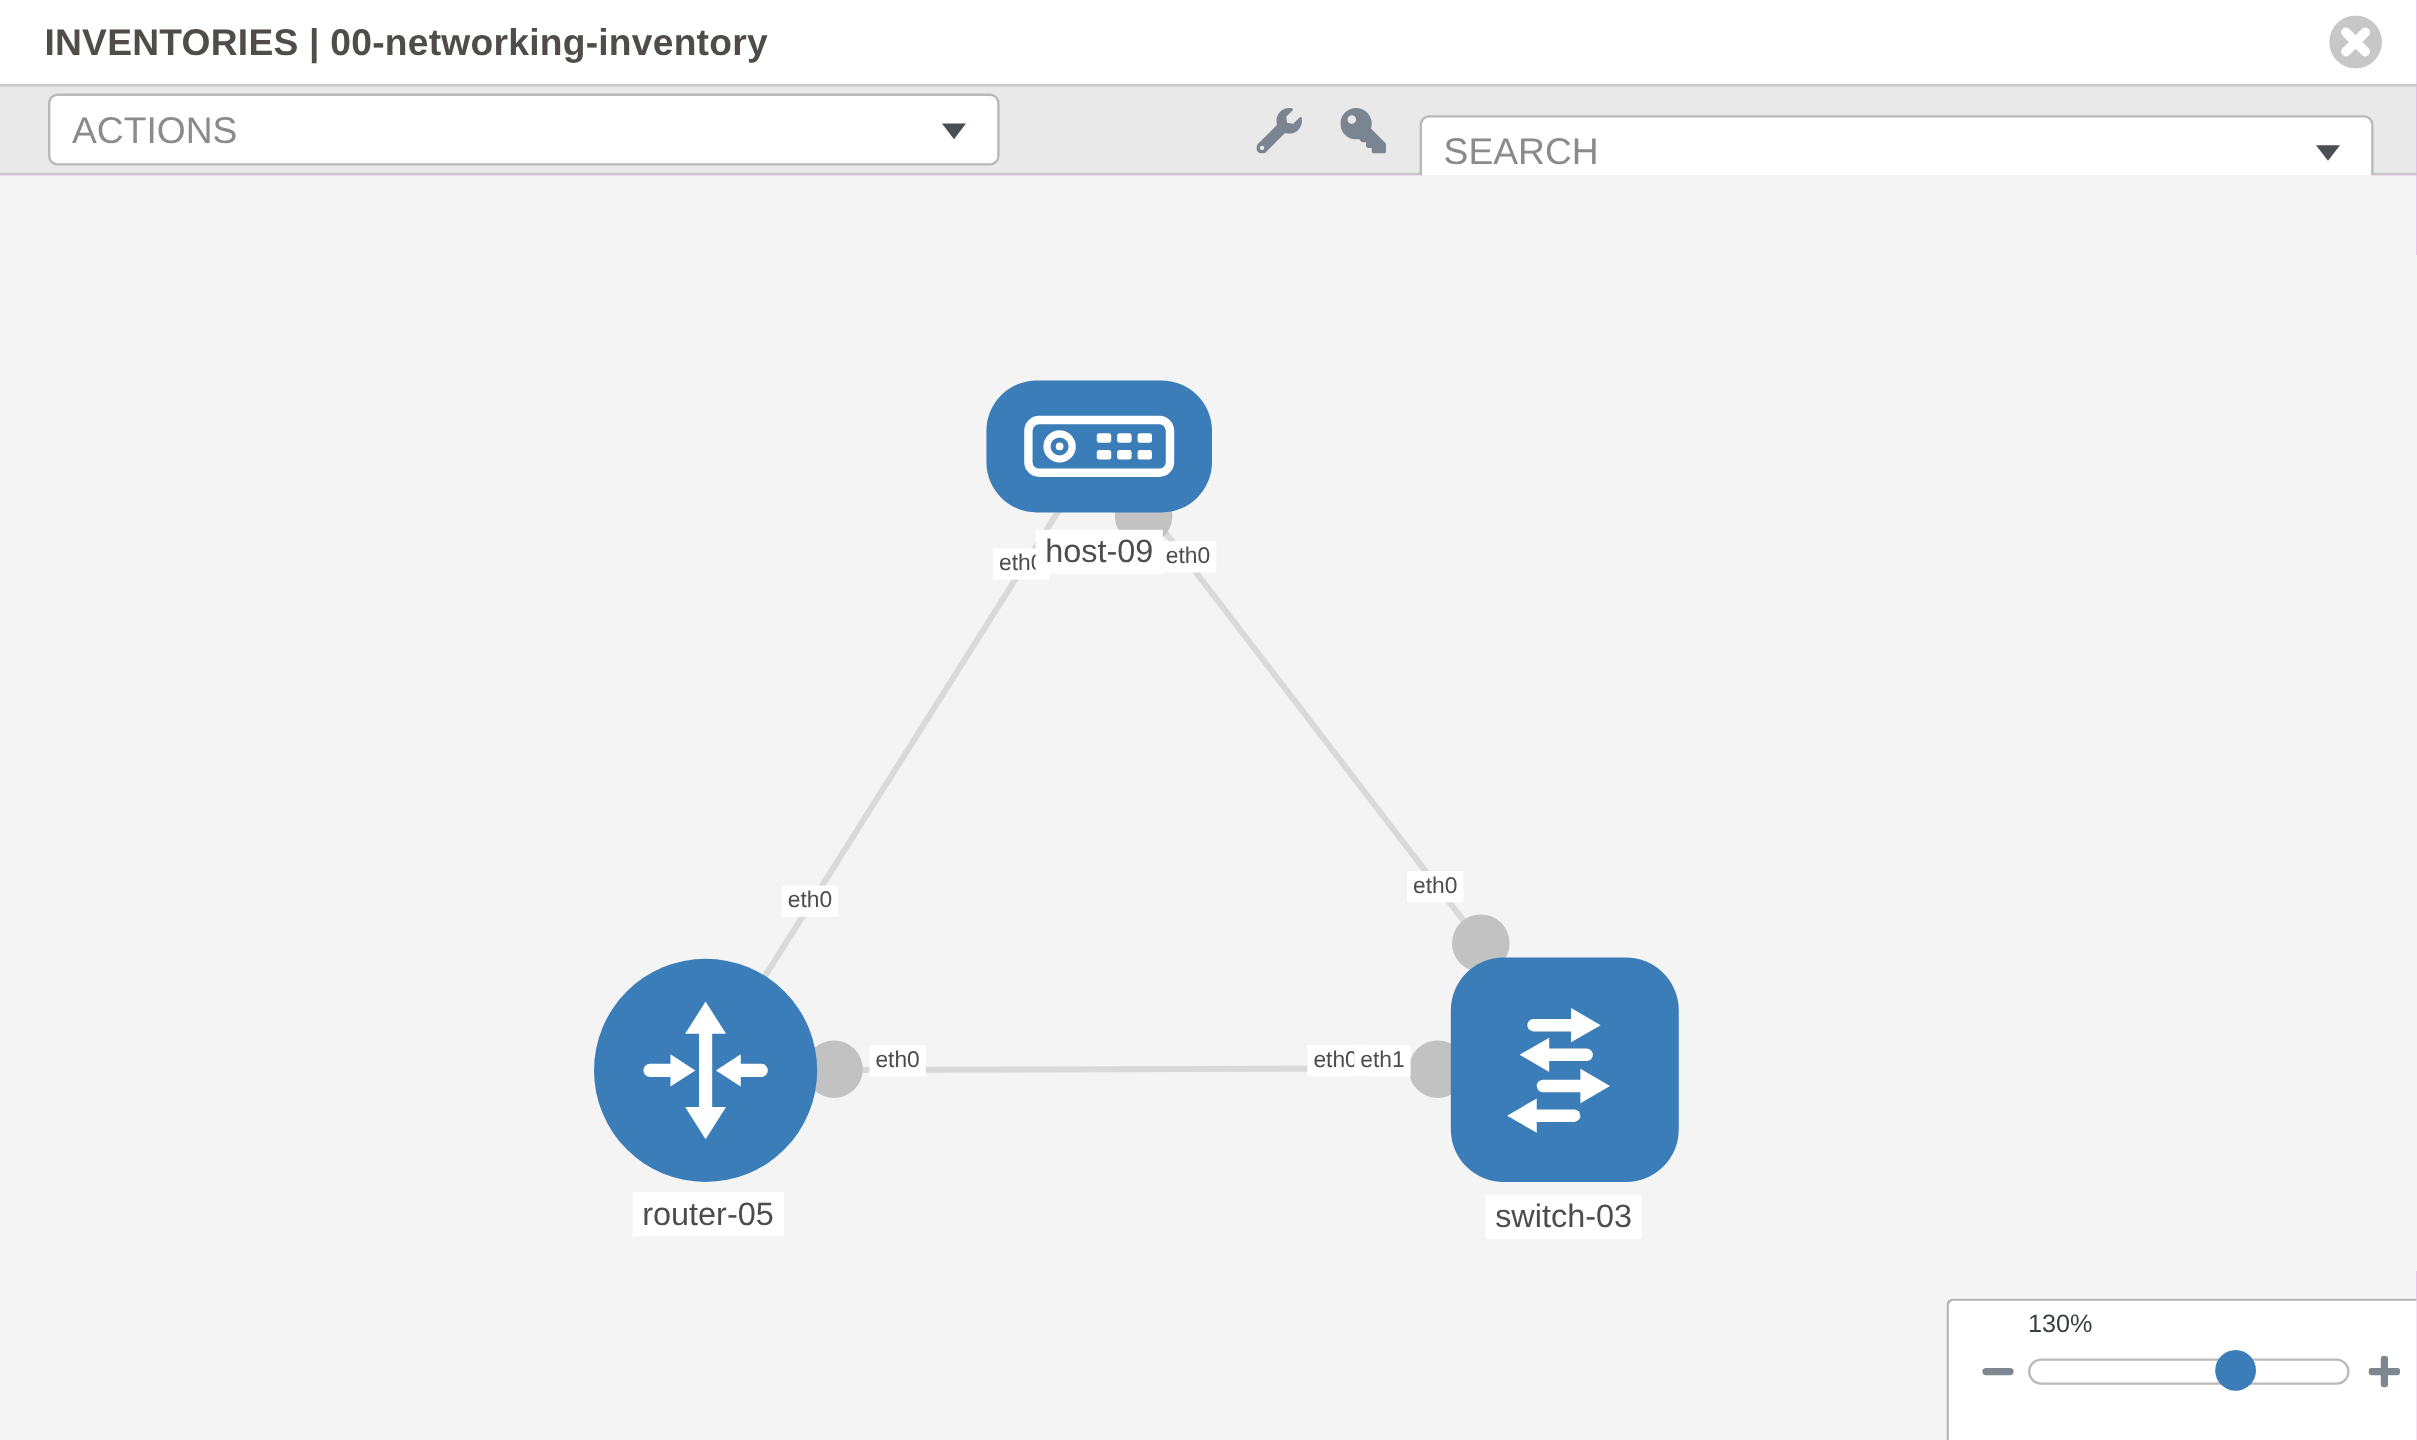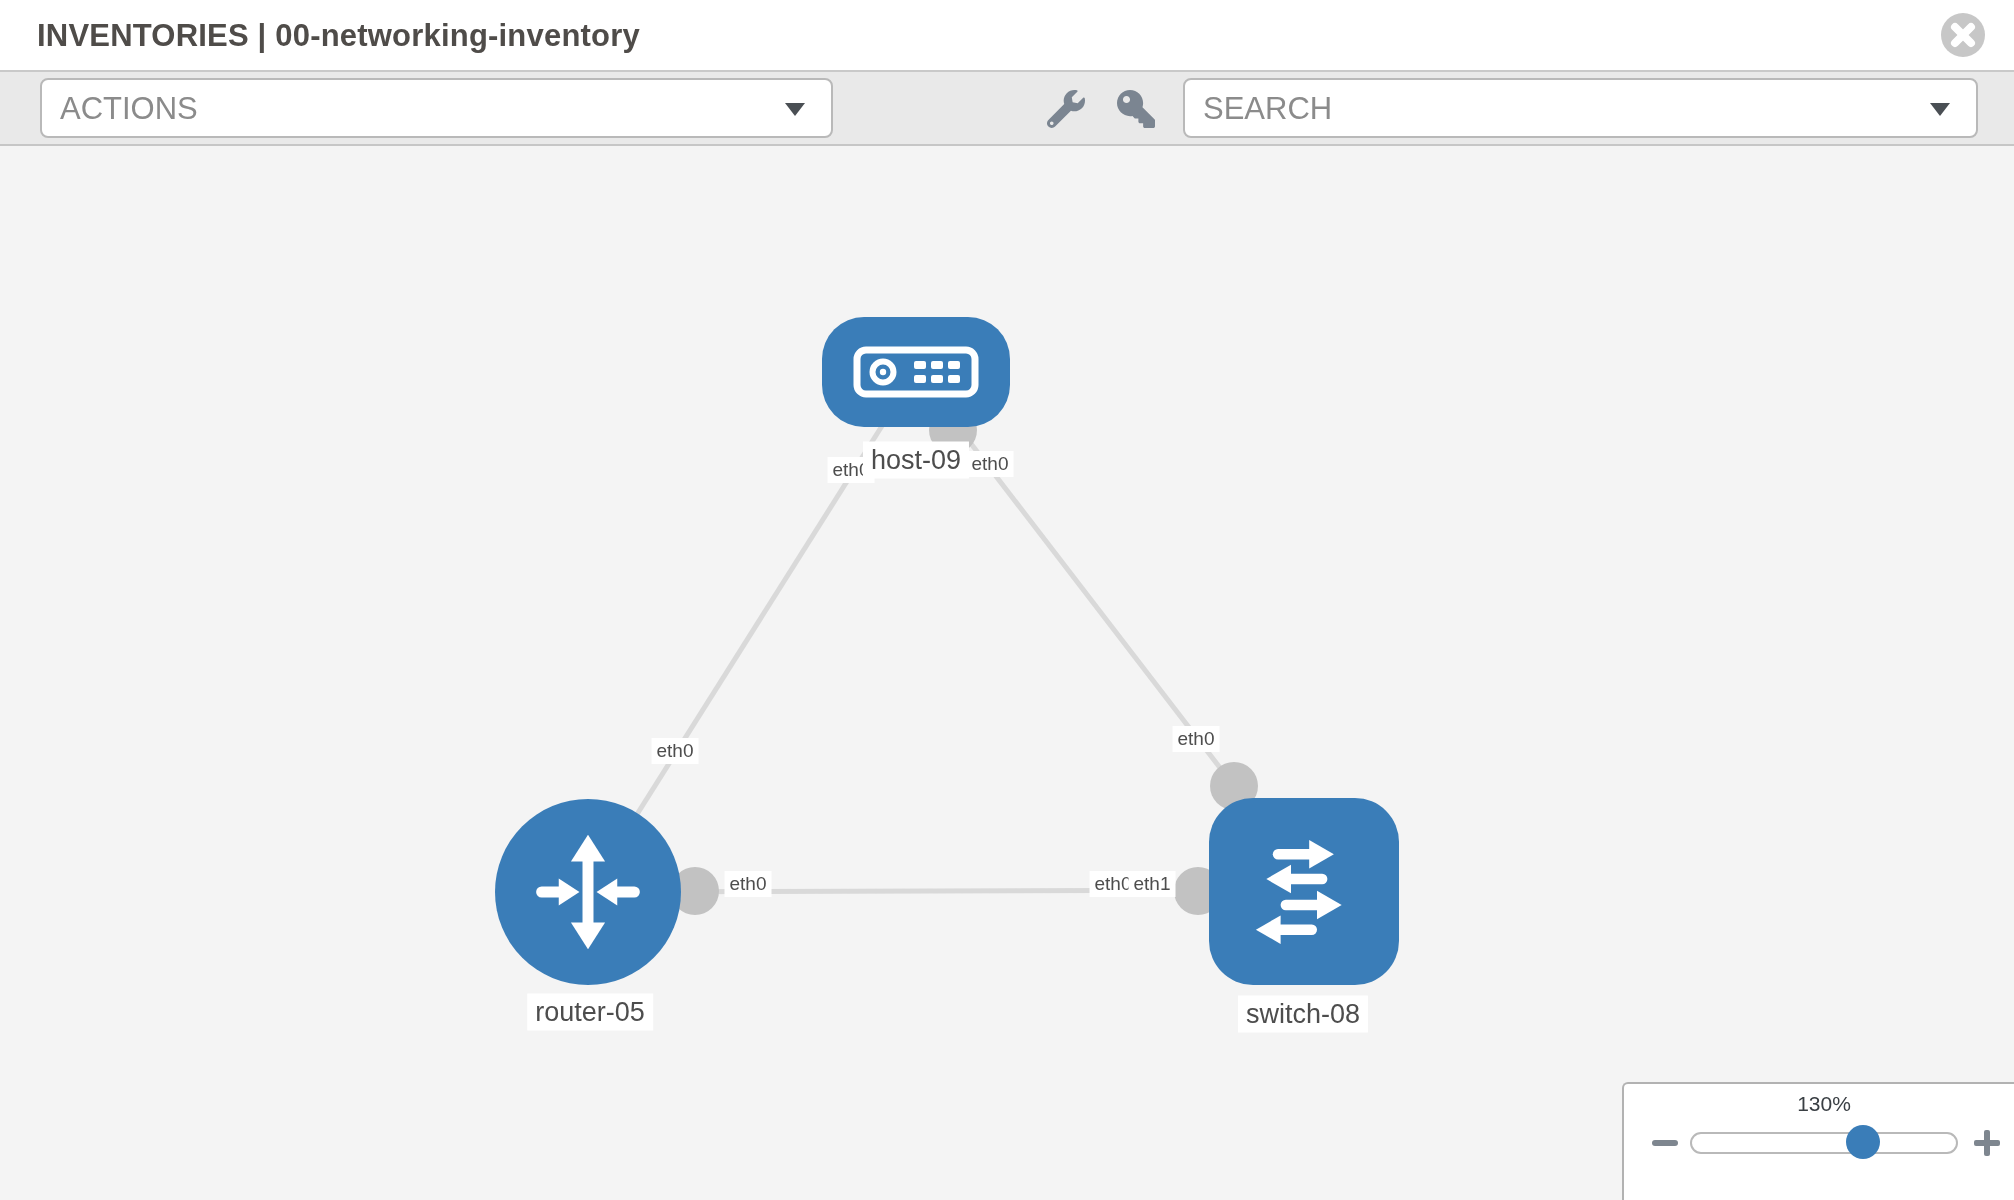--- a/index.html
+++ b/index.html
@@ -16,21 +16,21 @@
   .toolbar{position:absolute;left:0;top:70px;width:2014px;height:76px;background:#e9e9e9;
     border-top:2px solid #c9c9c9;border-bottom:2px solid #c6c6c6;box-sizing:border-box;}
   .select-box{position:absolute;top:6px;height:60px;background:#fff;border:2px solid #b9b9b9;
     border-radius:8px;box-sizing:border-box;}
   .select-box .sel-label{position:absolute;left:18px;top:0;height:56px;line-height:58px;
     font-size:31px;color:#8b8b8b;}
   .caret{position:absolute;right:26px;top:23px;width:0;height:0;
     border-left:10px solid transparent;border-right:10px solid transparent;
     border-top:13px solid #4a4f54;}
   .actions-box{left:40px;width:793px;}
-  .search-box{left:1183px;width:795px;}
+  .search-box{left:1183px;width:795px;margin-top:18px;}
   .tool-icon{position:absolute;top:18px;width:38px;height:38px;cursor:pointer;}
   .tool-icon svg{width:100%;height:100%;}
   .wrench-btn{left:1047px;}
   .key-btn{left:1117px;}
 
   
   .canvas{position:absolute;left:0;top:146px;width:2014px;height:1054px;background:#f4f4f4;overflow:hidden;}
   .canvas svg.netlayer{position:absolute;left:0;top:0;}
 
   .node{position:absolute;background:#3a7db8;display:flex;align-items:center;justify-content:center;cursor:pointer;}
@@ -39,21 +39,21 @@
   .node-switch{left:1209px;top:652px;width:190px;height:187px;border-radius:44px;}
 
   .nlabel{position:absolute;transform:translate(-50%,-50%);background:#fff;color:#4d4d4d;
     font-size:27px;padding:3px 8px;white-space:nowrap;}
   .ilabel{position:absolute;transform:translate(-50%,-50%);background:#fff;color:#4d4d4d;
     font-size:19px;padding:2px 5px;white-space:nowrap;}
 
   
   .zoom-panel{position:absolute;left:1622px;top:936px;width:392px;height:118px;background:#fff;
     border-top:2px solid #b2b2b2;border-left:2px solid #b2b2b2;border-radius:6px 0 0 0;box-sizing:border-box;}
-  .zoom-level{position:absolute;left:66px;top:8px;width:268px;text-align:center;
+  .zoom-level{position:absolute;left:66px;top:8px;width:268px;
     font-size:21px;color:#3a3f44;}
   .zoom-minus{position:absolute;left:28px;top:56px;width:26px;height:6px;background:#7e868f;
     border-radius:3px;cursor:pointer;}
   .zoom-track{position:absolute;left:66px;top:48px;width:268px;height:22px;background:#fff;
     border:2px solid #b9b9b9;border-radius:12px;box-sizing:border-box;cursor:pointer;}
   .zoom-thumb{position:absolute;left:154px;top:-9px;width:34px;height:34px;border-radius:50%;
     background:#3a7db8;cursor:pointer;}
   .zoom-plus{position:absolute;left:348px;top:44px;width:30px;height:30px;cursor:pointer;}
   .zoom-plus .h{position:absolute;left:2px;top:12px;width:26px;height:6px;background:#7e868f;border-radius:2px;}
   .zoom-plus .v{position:absolute;left:12px;top:2px;width:6px;height:26px;background:#7e868f;border-radius:2px;}
@@ -160,21 +160,21 @@
     <div class="ilabel" style="left:851px;top:324px;">eth0</div>
     <div class="ilabel" style="left:990px;top:318px;">eth0</div>
     <div class="ilabel" style="left:675px;top:605px;">eth0</div>
     <div class="ilabel" style="left:1196px;top:593px;">eth0</div>
     <div class="ilabel" style="left:748px;top:738px;">eth0</div>
     <div class="ilabel" style="left:1113px;top:738px;">eth0</div>
     <div class="ilabel" style="left:1152px;top:738px;">eth1</div>
 
     <div class="nlabel" style="left:916px;top:314px;">host-09</div>
     <div class="nlabel" style="left:590px;top:866px;">router-05</div>
-    <div class="nlabel" style="left:1303px;top:868px;">switch-08</div>
+    <div class="nlabel" style="left:1303px;top:868px;">switch-03</div>
 
     <div class="zoom-panel">
       <div class="zoom-level">130%</div>
       <div class="zoom-minus"></div>
       <div class="zoom-track">
         <div class="zoom-thumb"></div>
       </div>
       <div class="zoom-plus">
         <div class="h"></div>
         <div class="v"></div>

